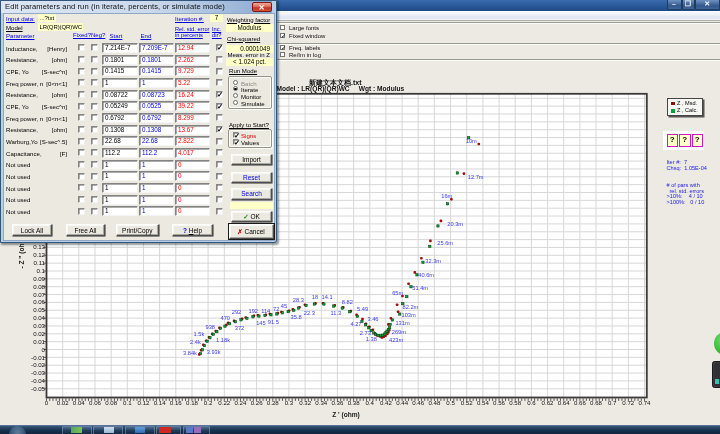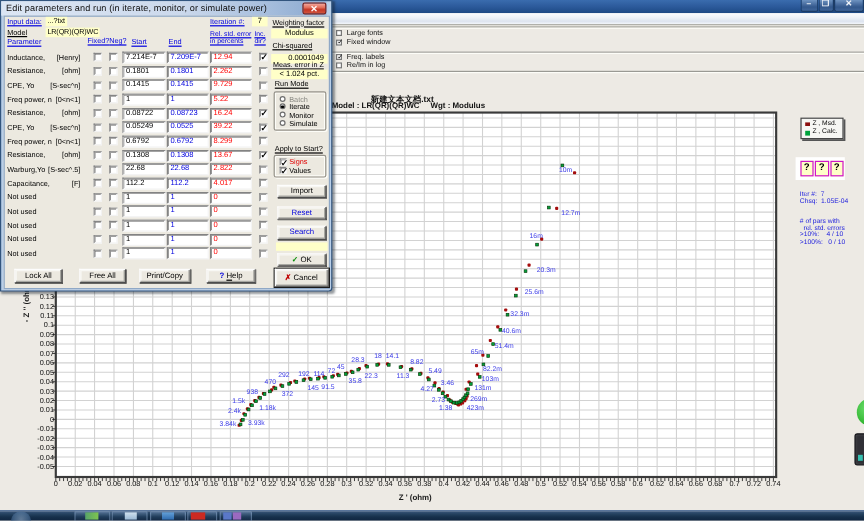--- a/index.html
+++ b/index.html
@@ -299,21 +299,21 @@
 <div class="bt" style="left:666.5px;top:164.6px">Chsq:&nbsp;&nbsp;1.05E-04</div>
 <div class="bt" style="left:666.5px;top:182.3px"># of pars with</div>
 <div class="bt" style="left:669.5px;top:187.8px">rel. std. errors</div>
 <div class="bt" style="left:666.5px;top:193.3px">&gt;10%:&nbsp;&nbsp;&nbsp;&nbsp;4 / 10</div>
 <div class="bt" style="left:666.5px;top:198.8px">&gt;100%:&nbsp;&nbsp;&nbsp;0 / 10</div>
 <div style="position:absolute;left:713.5px;top:331.5px;width:23px;height:23px;border-radius:50%;background:radial-gradient(circle at 40% 35%,#6fe06f,#2db32d 70%,#1d8f1d)"></div>
 <div style="position:absolute;left:711.5px;top:360.5px;width:12px;height:27px;background:#303036;border:1px solid #1a1a1e;border-radius:2.5px;box-shadow:inset 0 0 2px #555"></div>
 <div style="position:absolute;left:715px;top:378.5px;width:4px;height:5.5px;background:#35c0b0"></div>
 
 <div id="dlg">
-<div id="dlgtitle">Edit parameters and run (in iterate, monitor, or simulate power)</div>
+<div id="dlgtitle">Edit parameters and run (in iterate, percents, or simulate mode)</div>
 <div id="dlgx">✕</div>
 <div id="dlgbody"></div>
 <div class="t bu" style="left:5px;top:14px">Input data:</div>
 <div class="yl" style="left:36.5px;top:13px;padding:0 2px;font-size:6px">...?txt</div>
 <div class="t bu" style="left:174px;top:14px">Iteration #:</div>
 <div class="yl" style="left:209px;top:13px;width:13px;text-align:center">7</div>
 <div class="t ku" style="left:226px;top:15.5px;font-size:6px">Weighting factor</div>
 <div class="t ku" style="left:5px;top:22.8px">Model</div>
 <div class="yl" style="left:37px;top:21.5px;padding:0 1.5px;font-size:6px;letter-spacing:-0.1px">LR(QR)(QR)WC</div>
 <div class="t bu" style="left:174px;top:24.5px;font-size:5.7px">Rel. std. error</div>

